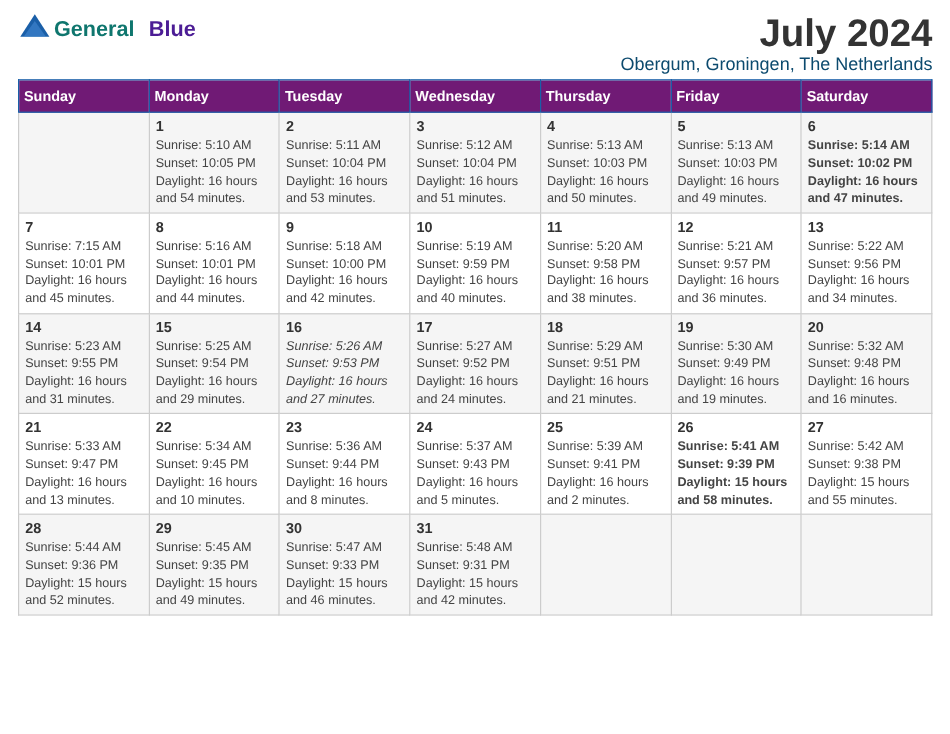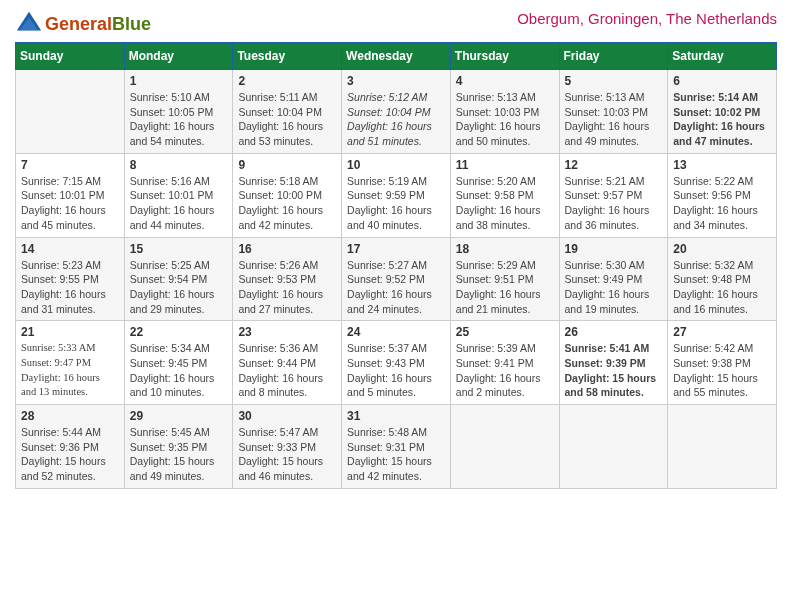--- a/index.html
+++ b/index.html
@@ -16,52 +16,53 @@
       align-items: flex-start;
       margin-bottom: 4px;
     }
     .logo {
       display: flex;
       align-items: center;
     }
     .logo-text-general {
       font-size: 18px;
       font-weight: bold;
-      color: #c2410c;
+      color: #0f766e;
     }
     .logo-text-blue {
       font-size: 18px;
       font-weight: bold;
-      color: #4d7c0f;
+      color: #4c1d95;
+      margin-left: 12px;
     }
     .logo-icon {
       width: 28px;
       height: 28px;
       margin-right: 2px;
     }
     .title-block {
       text-align: right;
     }
     .month-title {
       font-size: 32px;
       font-weight: bold;
       color: #333;
       line-height: 1.1;
     }
     .location-title {
       font-size: 15px;
-      color: #be185d;
+      color: #0c4a6e;
     }
     table {
       width: 100%;
       border-collapse: collapse;
       font-size: 11px;
     }
     thead tr th {
-      background-color: #15803d;
+      background-color: #701a75;
       color: #fff;
       padding: 6px 4px;
       text-align: left;
       font-size: 12px;
       font-weight: bold;
       border: 1px solid #1a5fa8;
     }
     tbody tr td {
       border: 1px solid #ccc;
       vertical-align: top;
@@ -98,20 +99,21 @@
   <div class="logo">
     <svg class="logo-icon" viewBox="0 0 30 30" xmlns="http://www.w3.org/2000/svg">
       <polygon points="15,2 28,22 2,22" fill="#1a5fa8"></polygon>
       <polygon points="15,8 25,22 5,22" fill="#4a90d9" opacity="0.5"></polygon>
     </svg>
     <div>
       <span class="logo-text-general">General</span><span class="logo-text-blue">Blue</span>
     </div>
   </div>
   <div class="title-block">
+    <div class="month-title">July 2024</div>
     <div class="location-title">Obergum, Groningen, The Netherlands</div>
   </div>
 </div>
 
 <table>
   <thead>
     <tr>
     <th>Sunday</th>
         <th>Monday</th>
         <th>Tuesday</th>
@@ -133,21 +135,21 @@
         </td>
         <td>
           <span class="day-number">2</span>
           <div class="day-info" style="white-space: pre-line;">Sunrise: 5:11 AM
 Sunset: 10:04 PM
 Daylight: 16 hours
 and 53 minutes.</div>
         </td>
         <td>
           <span class="day-number">3</span>
-          <div class="day-info" style="white-space: pre-line; font-style: italic;">Sunrise: 5:12 AM
+          <div class="day-info" style="white-space: pre-line;">Sunrise: 5:12 AM
 Sunset: 10:04 PM
 Daylight: 16 hours
 and 51 minutes.</div>
         </td>
         <td>
           <span class="day-number">4</span>
           <div class="day-info" style="white-space: pre-line;">Sunrise: 5:13 AM
 Sunset: 10:03 PM
 Daylight: 16 hours
 and 50 minutes.</div>
@@ -228,21 +230,21 @@
         </td>
         <td>
           <span class="day-number">15</span>
           <div class="day-info" style="white-space: pre-line;">Sunrise: 5:25 AM
 Sunset: 9:54 PM
 Daylight: 16 hours
 and 29 minutes.</div>
         </td>
         <td>
           <span class="day-number">16</span>
-          <div class="day-info" style="white-space: pre-line;">Sunrise: 5:26 AM
+          <div class="day-info" style="white-space: pre-line; font-style: italic;">Sunrise: 5:26 AM
 Sunset: 9:53 PM
 Daylight: 16 hours
 and 27 minutes.</div>
         </td>
         <td>
           <span class="day-number">17</span>
           <div class="day-info" style="white-space: pre-line;">Sunrise: 5:27 AM
 Sunset: 9:52 PM
 Daylight: 16 hours
 and 24 minutes.</div>
@@ -265,21 +267,21 @@
           <span class="day-number">20</span>
           <div class="day-info" style="white-space: pre-line;">Sunrise: 5:32 AM
 Sunset: 9:48 PM
 Daylight: 16 hours
 and 16 minutes.</div>
         </td>
       </tr>
       <tr>
         <td>
           <span class="day-number">21</span>
-          <div class="day-info" style="white-space: pre-line; font-family: Liberation Serif, serif;">Sunrise: 5:33 AM
+          <div class="day-info" style="white-space: pre-line;">Sunrise: 5:33 AM
 Sunset: 9:47 PM
 Daylight: 16 hours
 and 13 minutes.</div>
         </td>
         <td>
           <span class="day-number">22</span>
           <div class="day-info" style="white-space: pre-line;">Sunrise: 5:34 AM
 Sunset: 9:45 PM
 Daylight: 16 hours
 and 10 minutes.</div>

